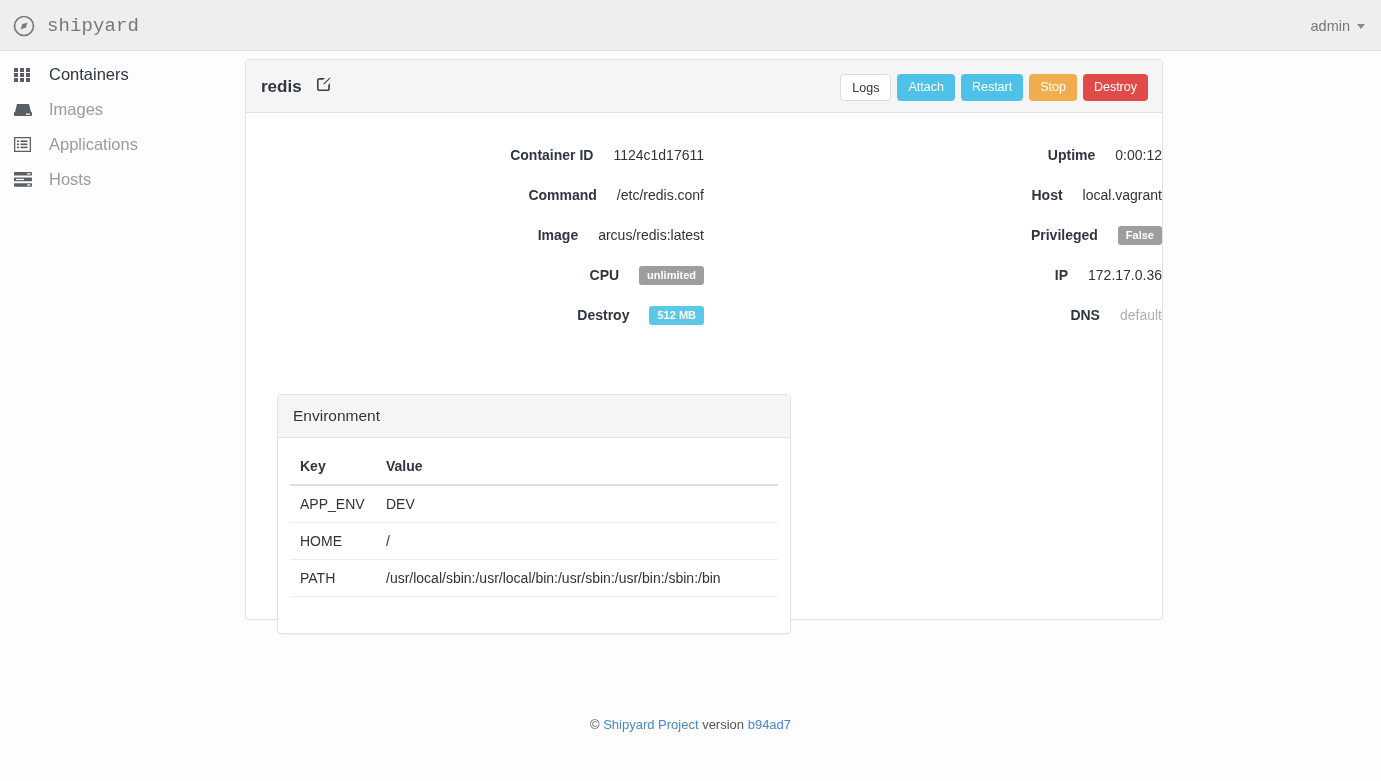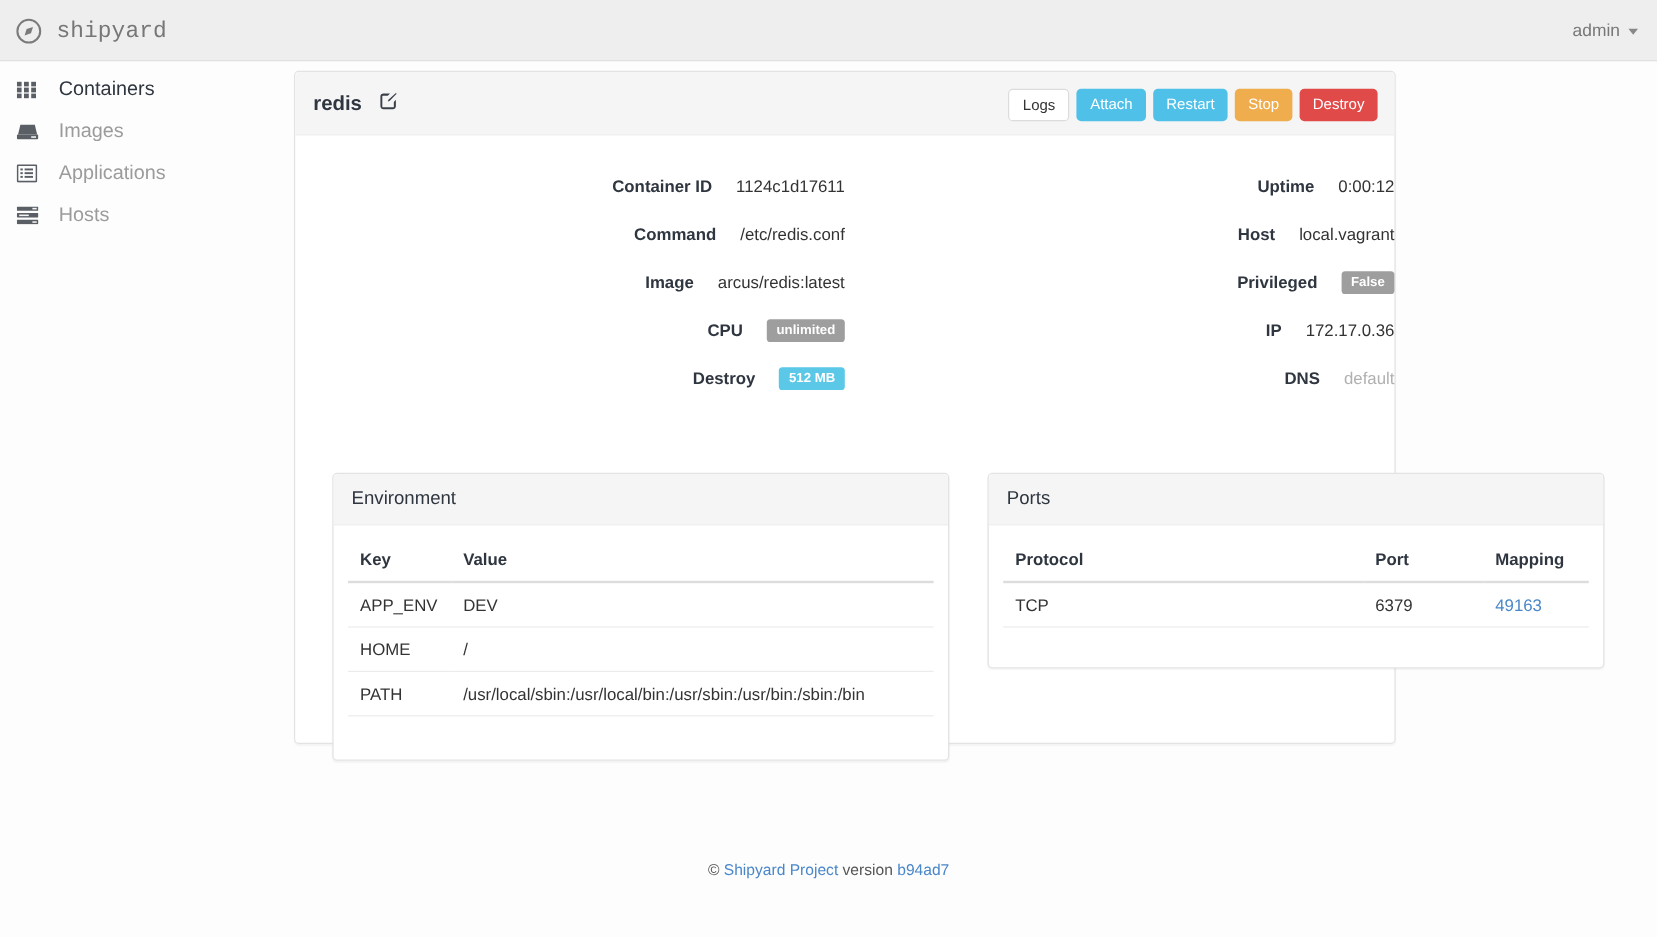--- a/index.html
+++ b/index.html
@@ -369,43 +369,20 @@
               </tr>
               <tr>
                 <td>PATH</td>
                 <td>/usr/local/sbin:/usr/local/bin:/usr/sbin:/usr/bin:/sbin:/bin</td>
               </tr>
             </tbody>
           </table>
         </div>
       </div>
 
-      <div class="subpanel sp-ports">
-        <div class="sp-head">Ports</div>
-        <div class="sp-body">
-          <table class="tbl">
-            <thead>
-              <tr>
-                <th class="prt-p">Protocol</th>
-                <th class="prt-n">Port</th>
-                <th>Mapping</th>
-              </tr>
-            </thead>
-            <tbody>
-              <tr>
-                <td>TCP</td>
-                <td>6379</td>
-                <td>
-                  <a class="link">49163</a>
-                </td>
-              </tr>
-            </tbody>
-          </table>
-        </div>
-      </div>
 
     </div>
   </div>
 </div>
 
 <div class="footer">
   <span>© </span><a>Shipyard Project</a><span> version </span><a>b94ad7</a>
 </div>
 
 </body></html>

